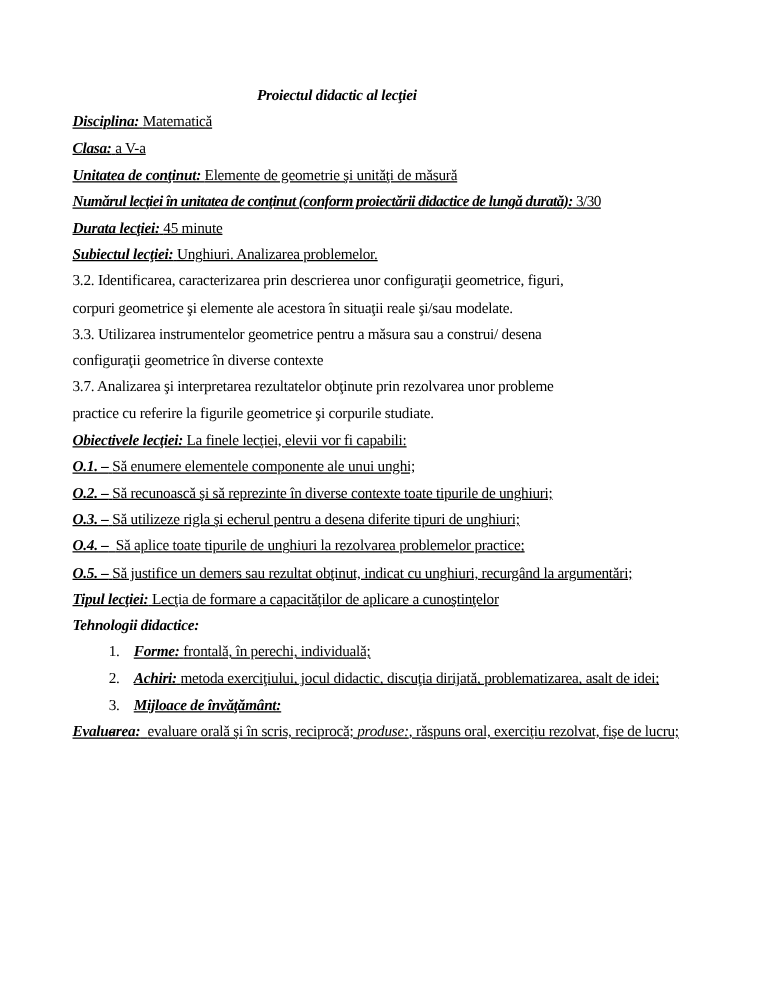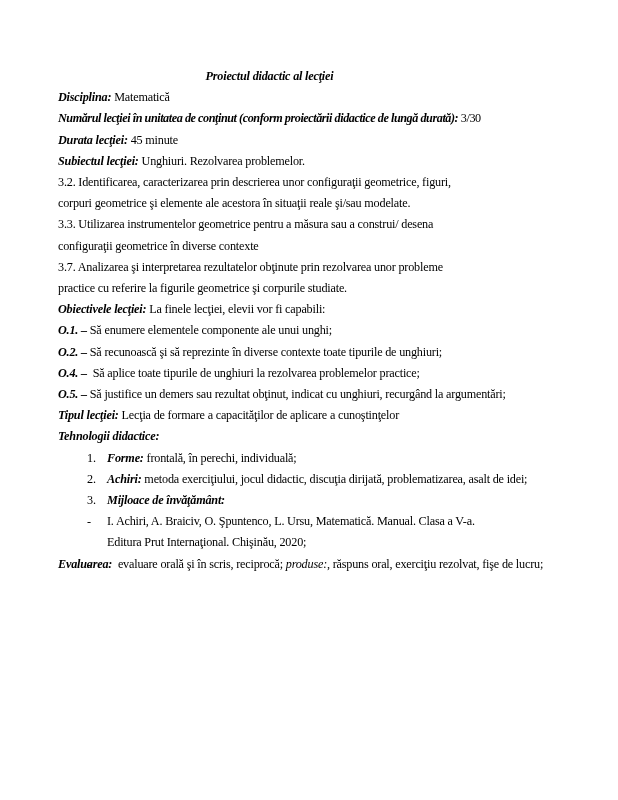--- a/index.html
+++ b/index.html
@@ -25,76 +25,79 @@
     text-align: left;
   }
   .title {
     text-align: center !important;
     font-weight: bold;
     font-style: italic;
   }
   .bi { font-weight: bold; font-style: italic; }
   .b  { font-weight: normal; }
   .i  { font-style: italic; }
-  .nowrap { white-space: nowrap; }
+  .nowrap { white-space: nowrap; text-decoration: underline; }
   .tight { letter-spacing: -0.45px; }
   .li {
     position: relative;
     padding-left: 49px;
   }
   .li .marker {
     position: absolute;
     left: 29px;
     top: 0;
   }
 </style>
 </head>
 <body>
 
 <div class="page">
 
   <p class="line title">Proiectul didactic al lecţiei</p>
 
   <p class="line nowrap"><span class="bi">Disciplina:</span> <span>Matematică</span></p>
 
+  <p class="line nowrap"><span class="bi">Clasa:</span> <span>a V-a</span></p>
 
+  <p class="line nowrap"><span class="bi">Unitatea de conţinut:</span> <span>Elemente de geometrie şi unităţi de măsură</span></p>
 
   <p class="line nowrap tight"><span class="bi">Numărul lecţiei în unitatea de conţinut (conform proiectării didactice de lungă durată):</span> <span>3/30</span></p>
 
   <p class="line nowrap"><span class="bi">Durata lecţiei:</span> <span>45 minute</span></p>
 
-  <p class="line nowrap"><span class="bi">Subiectul lecţiei:</span> <span>Unghiuri. Rezolvarea problemelor.</span></p>
+  <p class="line nowrap"><span class="bi">Subiectul lecţiei:</span> <span>Unghiuri. Analizarea problemelor.</span></p>
 
 
   <p class="line"><span class="b">3.2.</span> <span>Identificarea, caracterizarea prin descrierea unor configuraţii geometrice, figuri, corpuri geometrice şi elemente ale acestora în situaţii reale şi/sau modelate.</span></p>
 
   <p class="line"><span class="b">3.3.</span> <span>Utilizarea instrumentelor geometrice pentru a măsura sau a construi/ desena configuraţii geometrice în diverse contexte</span></p>
 
   <p class="line"><span class="b">3.7.</span> <span>Analizarea şi interpretarea rezultatelor obţinute prin rezolvarea unor probleme practice cu referire la figurile geometrice şi corpurile studiate.</span></p>
 
   <p class="line nowrap"><span class="bi">Obiectivele lecţiei:</span> <span>La finele lecţiei, elevii vor fi capabili:</span></p>
 
   <p class="line nowrap"><span class="bi">O.1. –</span> <span>Să enumere elementele componente ale unui unghi;</span></p>
 
   <p class="line nowrap"><span class="bi">O.2. –</span> <span>Să recunoască şi să reprezinte în diverse contexte toate tipurile de unghiuri;</span></p>
 
+  <p class="line nowrap"><span class="bi">O.3. –</span> <span>Să utilizeze rigla şi echerul pentru a desena diferite tipuri de unghiuri;</span></p>
 
   <p class="line nowrap"><span class="bi">O.4. –</span>&nbsp; <span>Să aplice toate tipurile de unghiuri la rezolvarea problemelor practice;</span></p>
 
   <p class="line nowrap"><span class="bi">O.5. –</span> <span>Să justifice un demers sau rezultat obţinut, indicat cu unghiuri, recurgând la argumentări;</span></p>
 
   <p class="line nowrap"><span class="bi">Tipul lecţiei:</span> <span>Lecţia de formare a capacităţilor de aplicare a cunoştinţelor</span></p>
 
   <p class="line"><span class="bi">Tehnologii didactice:</span></p>
 
   <p class="line li nowrap"><span class="marker">1.</span><span class="bi">Forme:</span> <span>frontală, în perechi, individuală;</span></p>
 
   <p class="line li nowrap"><span class="marker">2.</span><span class="bi">Achiri:</span> <span>metoda exerciţiului, jocul didactic, discuţia dirijată, problematizarea, asalt de idei;</span></p>
 
   <p class="line li nowrap"><span class="marker">3.</span><span class="bi">Mijloace de învăţământ:</span></p>
 
-  <p class="line li"><span class="marker">-</span><span>I. Achiri, A. Braiciv, O. Şpuntenco, L. Ursu, Matematică. Manual. Clasa a V-a. Editura Prut Internaţional. Chişinău, 2020;</span></p>
+  <p class="line li"><span class="marker">-</span></p>
 
   <p class="line li nowrap"><span class="marker">-</span></p>
 
   <p class="line nowrap"><span class="bi">Evaluarea:</span>&nbsp; <span>evaluare orală şi în scris, reciprocă; </span><span class="i">produse:</span><span>, răspuns oral, exerciţiu rezolvat, fişe de lucru;</span></p>
 
 </div>
 
 </body></html>

